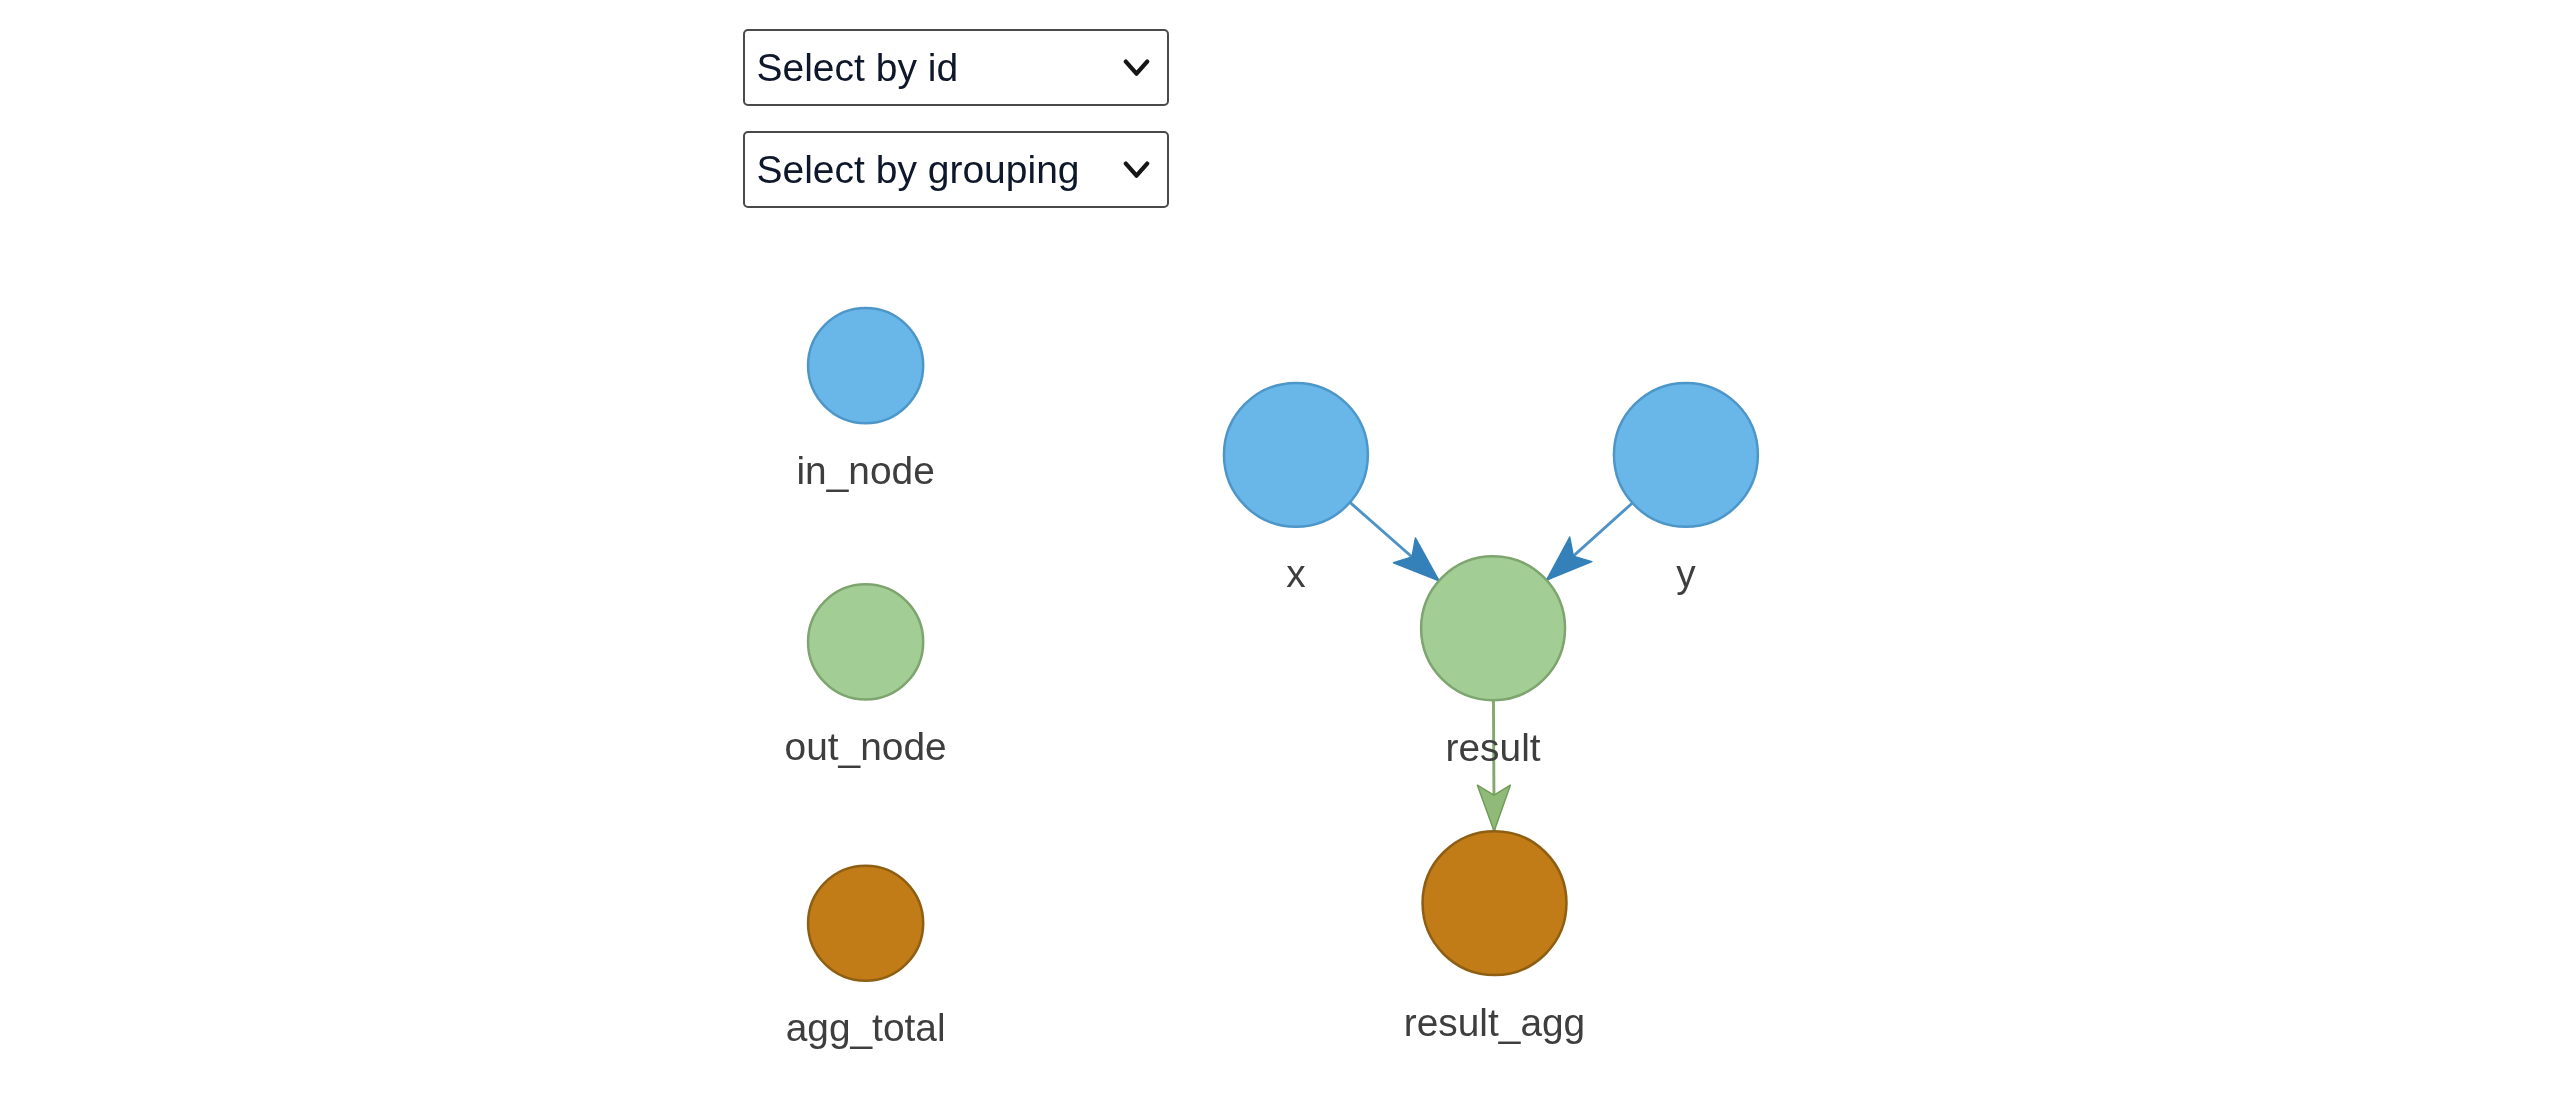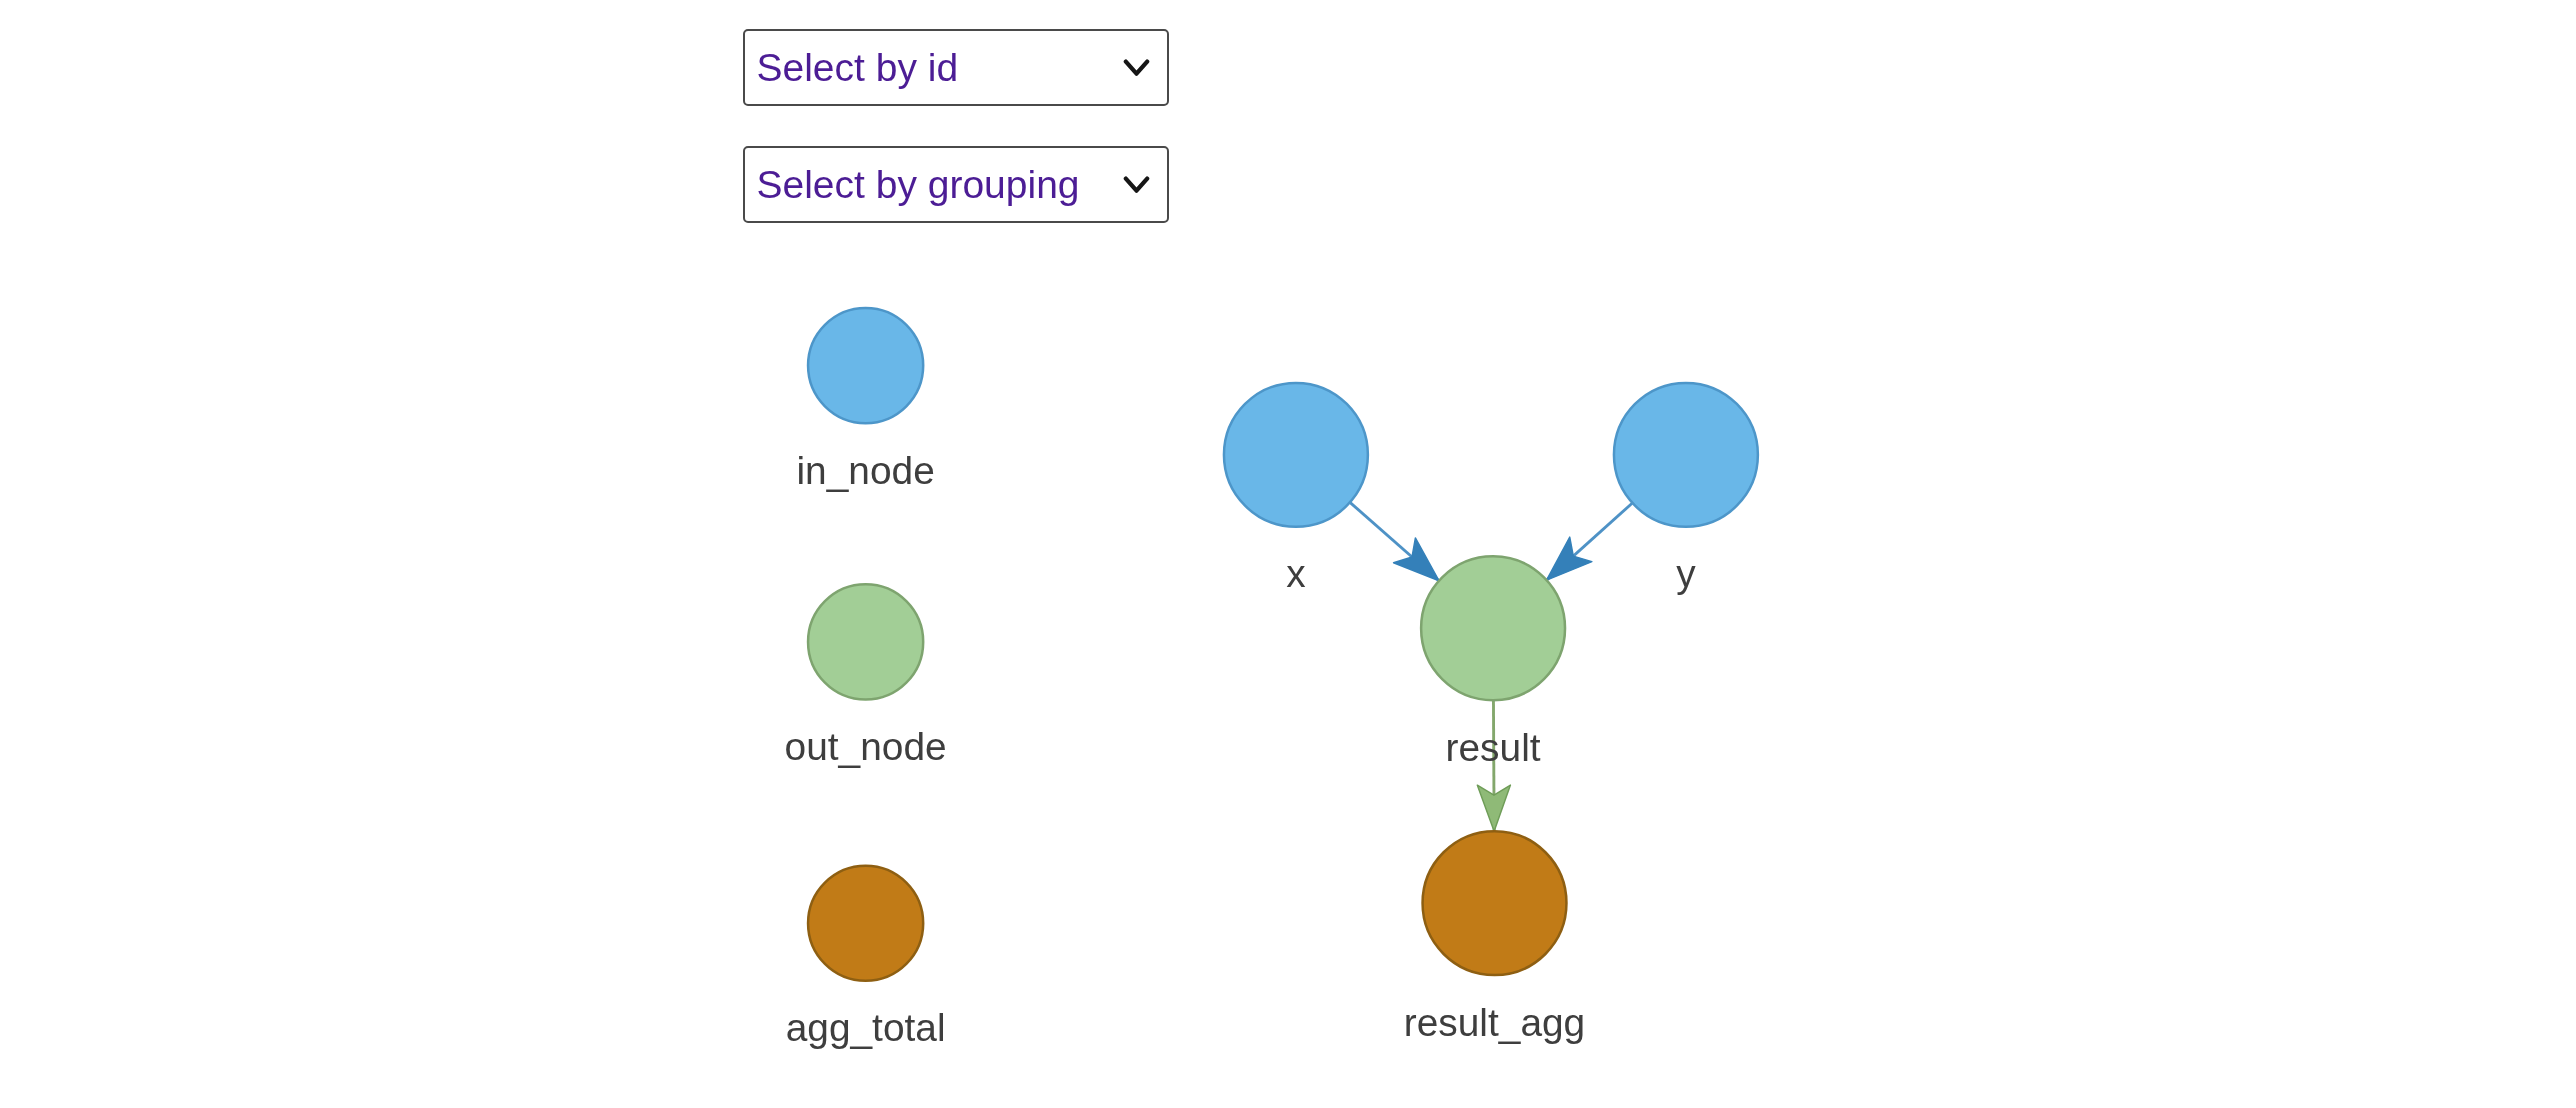--- a/index.html
+++ b/index.html
@@ -11,28 +11,28 @@
     overflow: hidden;
     font-family: "Liberation Sans", sans-serif;
   }
   .select-wrap {
     position: absolute;
     left: 743px;
     width: 426px;
     height: 77px;
   }
   .select-wrap.first  { top: 29px; }
-  .select-wrap.second { top: 146px; }
+  .select-wrap.second { top: 131px; }
   .select-wrap select {
     width: 100%;
     height: 100%;
     box-sizing: border-box;
     font-family: "Liberation Sans", sans-serif;
     font-size: 39px;
-    color: #4c1d95;
+    color: #0f172a;
     background: #ffffff;
     border: 2.2px solid #4a4a4a;
     border-radius: 5px;
     padding: 0 72px 0 11.5px;
     -webkit-appearance: none;
     -moz-appearance: none;
     appearance: none;
     outline: none;
   }
   .chevron {

